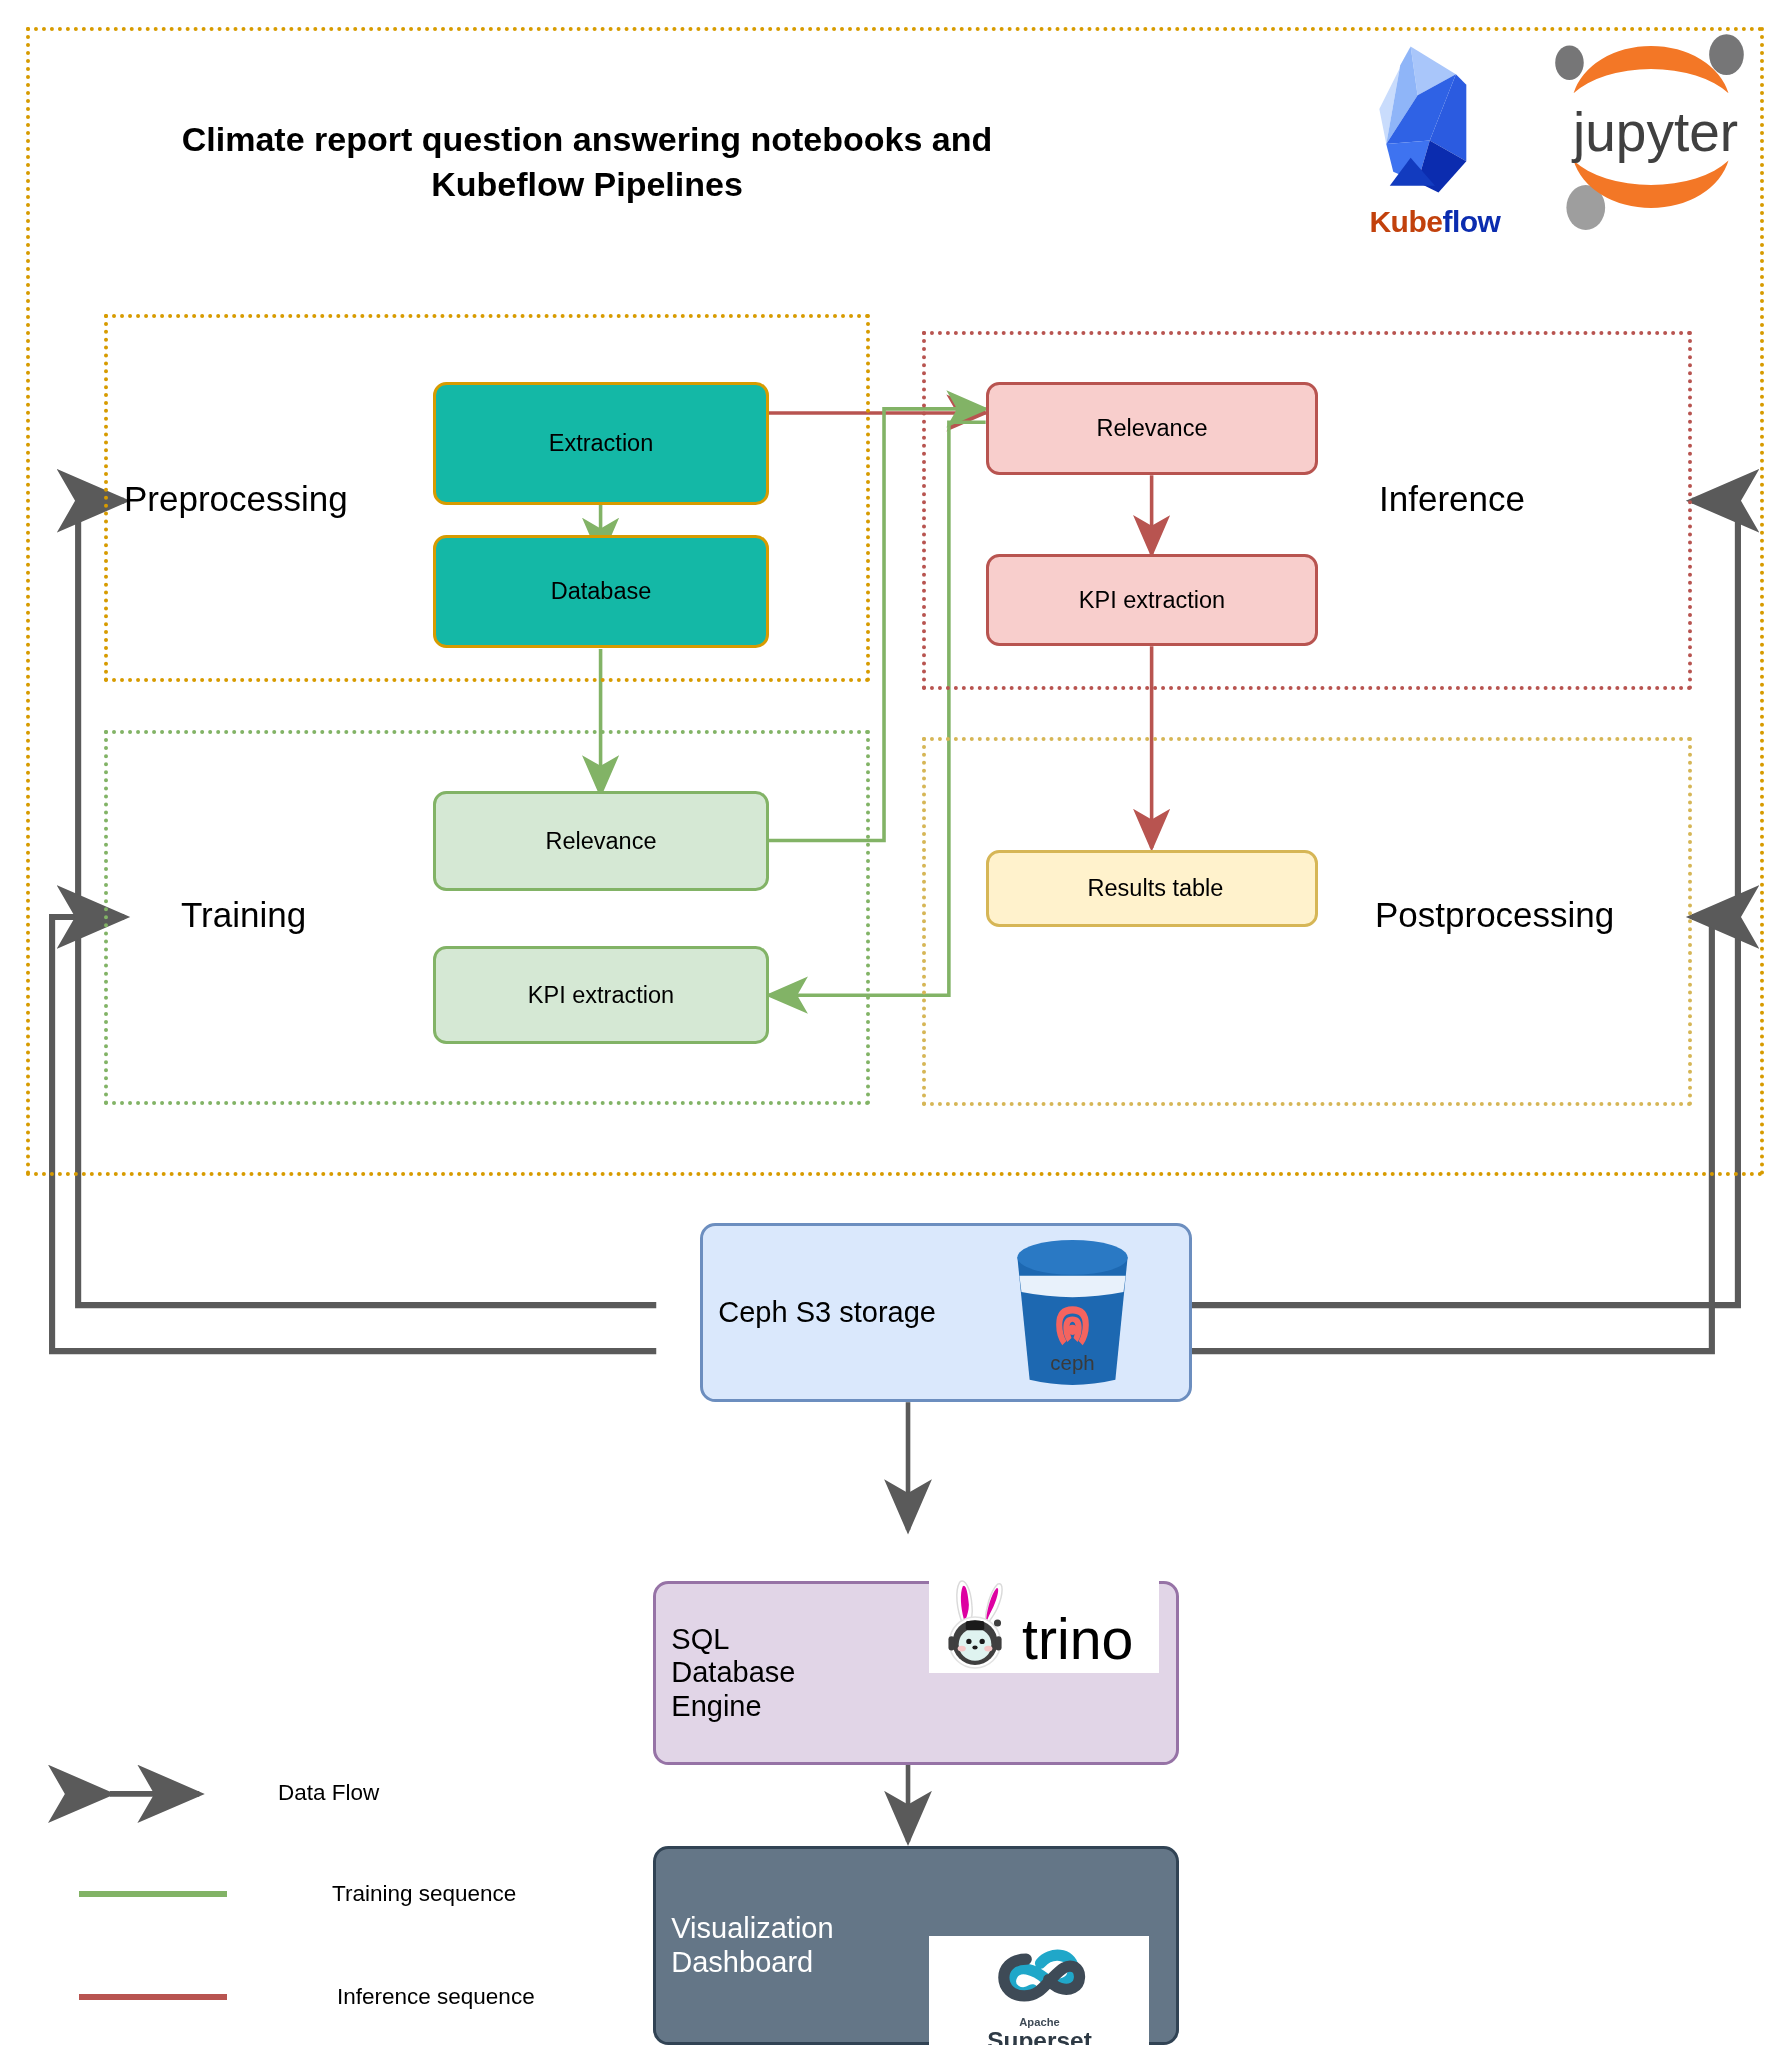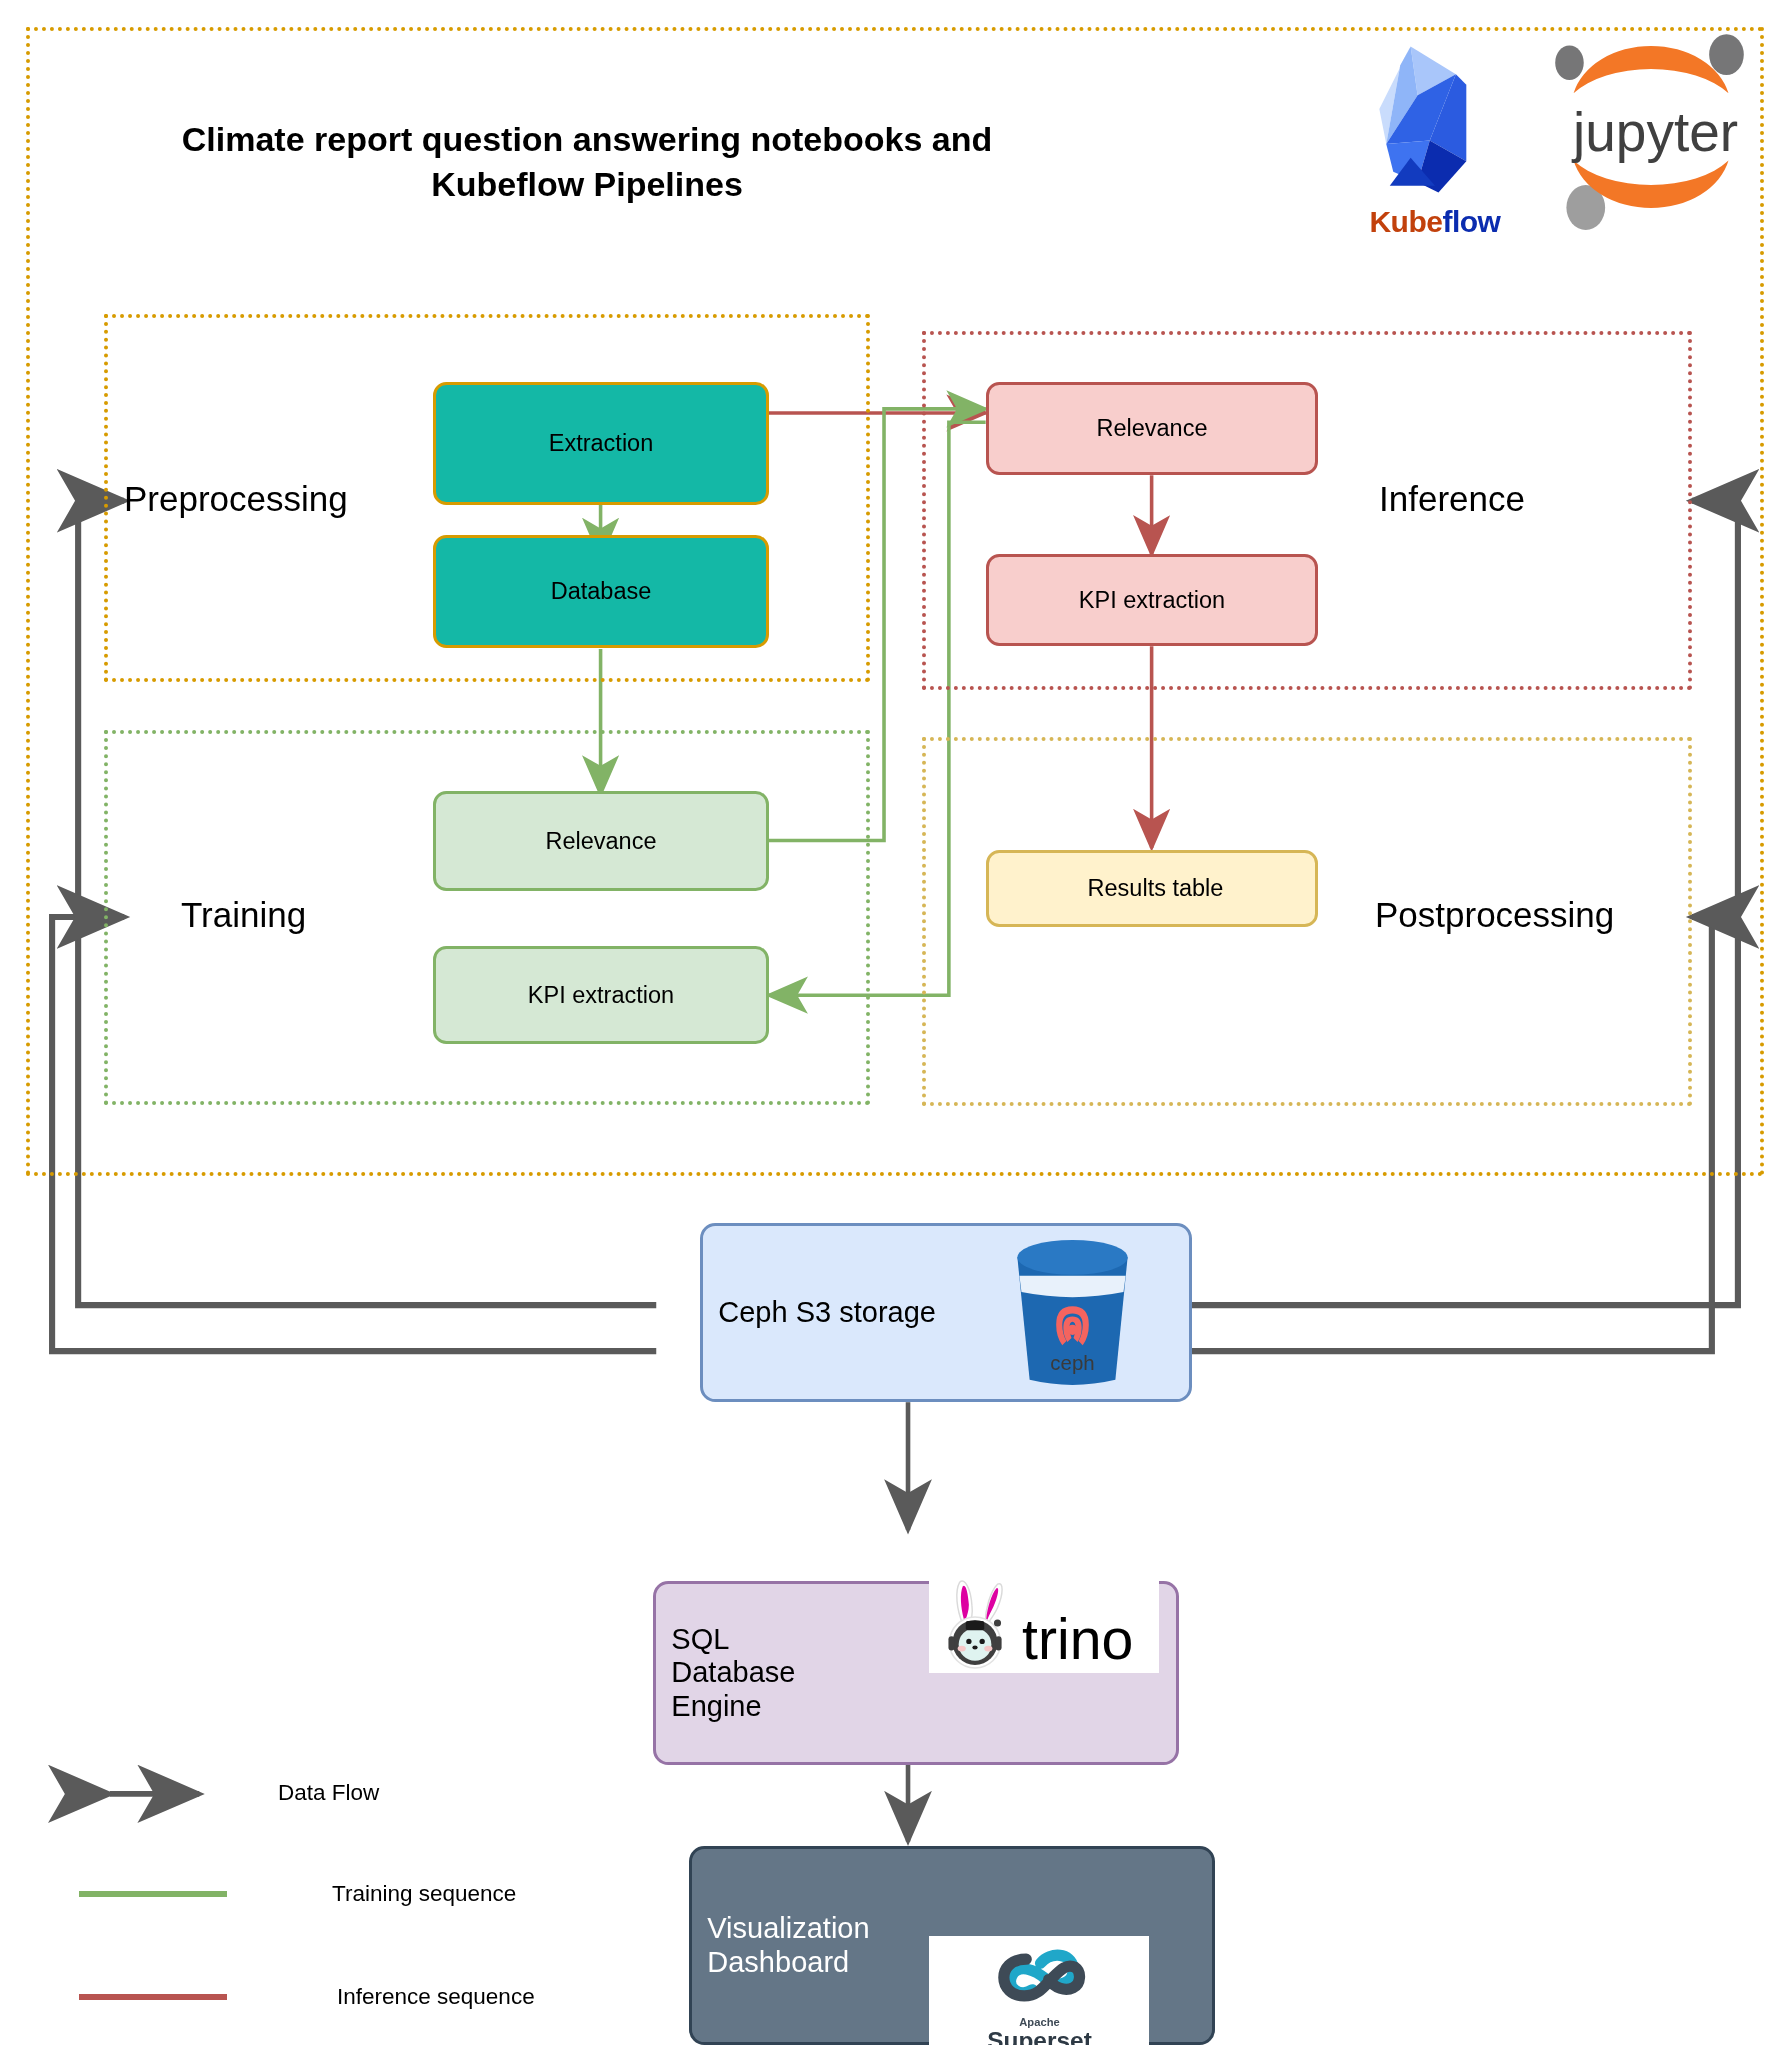--- a/index.html
+++ b/index.html
@@ -212,21 +212,21 @@
       <circle cx="64" cy="47" r="3.5" fill="#3F3F3F"></circle>
       <circle cx="36" cy="65" r="2.6" fill="#1A1A1A"></circle>
       <circle cx="49" cy="65" r="2.6" fill="#1A1A1A"></circle>
       <ellipse cx="42" cy="71" rx="2.6" ry="2" fill="#1A1A1A"></ellipse>
       <ellipse cx="29" cy="72" rx="4" ry="2.8" fill="#F6C8C8"></ellipse>
       <ellipse cx="55" cy="72" rx="4" ry="2.8" fill="#F6C8C8"></ellipse>
       <text x="88" y="82" font-family="Liberation Sans, sans-serif" font-size="56" fill="#000">trino</text>
     </svg>
   </div>
 
-  <div class="plat plat-super" style="left:689px; top:1846px; width:526px; height:199px;">
+  <div class="plat plat-super" style="left:653px; top:1846px; width:526px; height:199px;">
     <div class="plat-text" style="margin-left:15.3px;">Visualization
 Dashboard</div>
   </div>
   <div class="white-card" style="position:absolute; left:929px; top:1936px; width:220px; height:133px;">
     <svg width="153" height="107" viewBox="0 0 150 105">
       <g transform="translate(40,4)">
         <path d="M36,10 C46,-2 66,0 68,14 C70,28 54,36 42,26 C30,16 14,10 8,22 C2,34 16,44 28,36" stroke="#20A7C9" stroke-width="11" fill="none" stroke-linecap="round"></path>
         <path d="M22,6 C6,6 0,16 0,24 C0,34 8,42 20,42 C34,42 40,32 48,24
                  C56,16 62,10 70,14 C76,18 76,30 68,34 C60,38 50,34 44,26" stroke="#3E4A56" stroke-width="11" fill="none" stroke-linecap="round"></path>
       </g>

